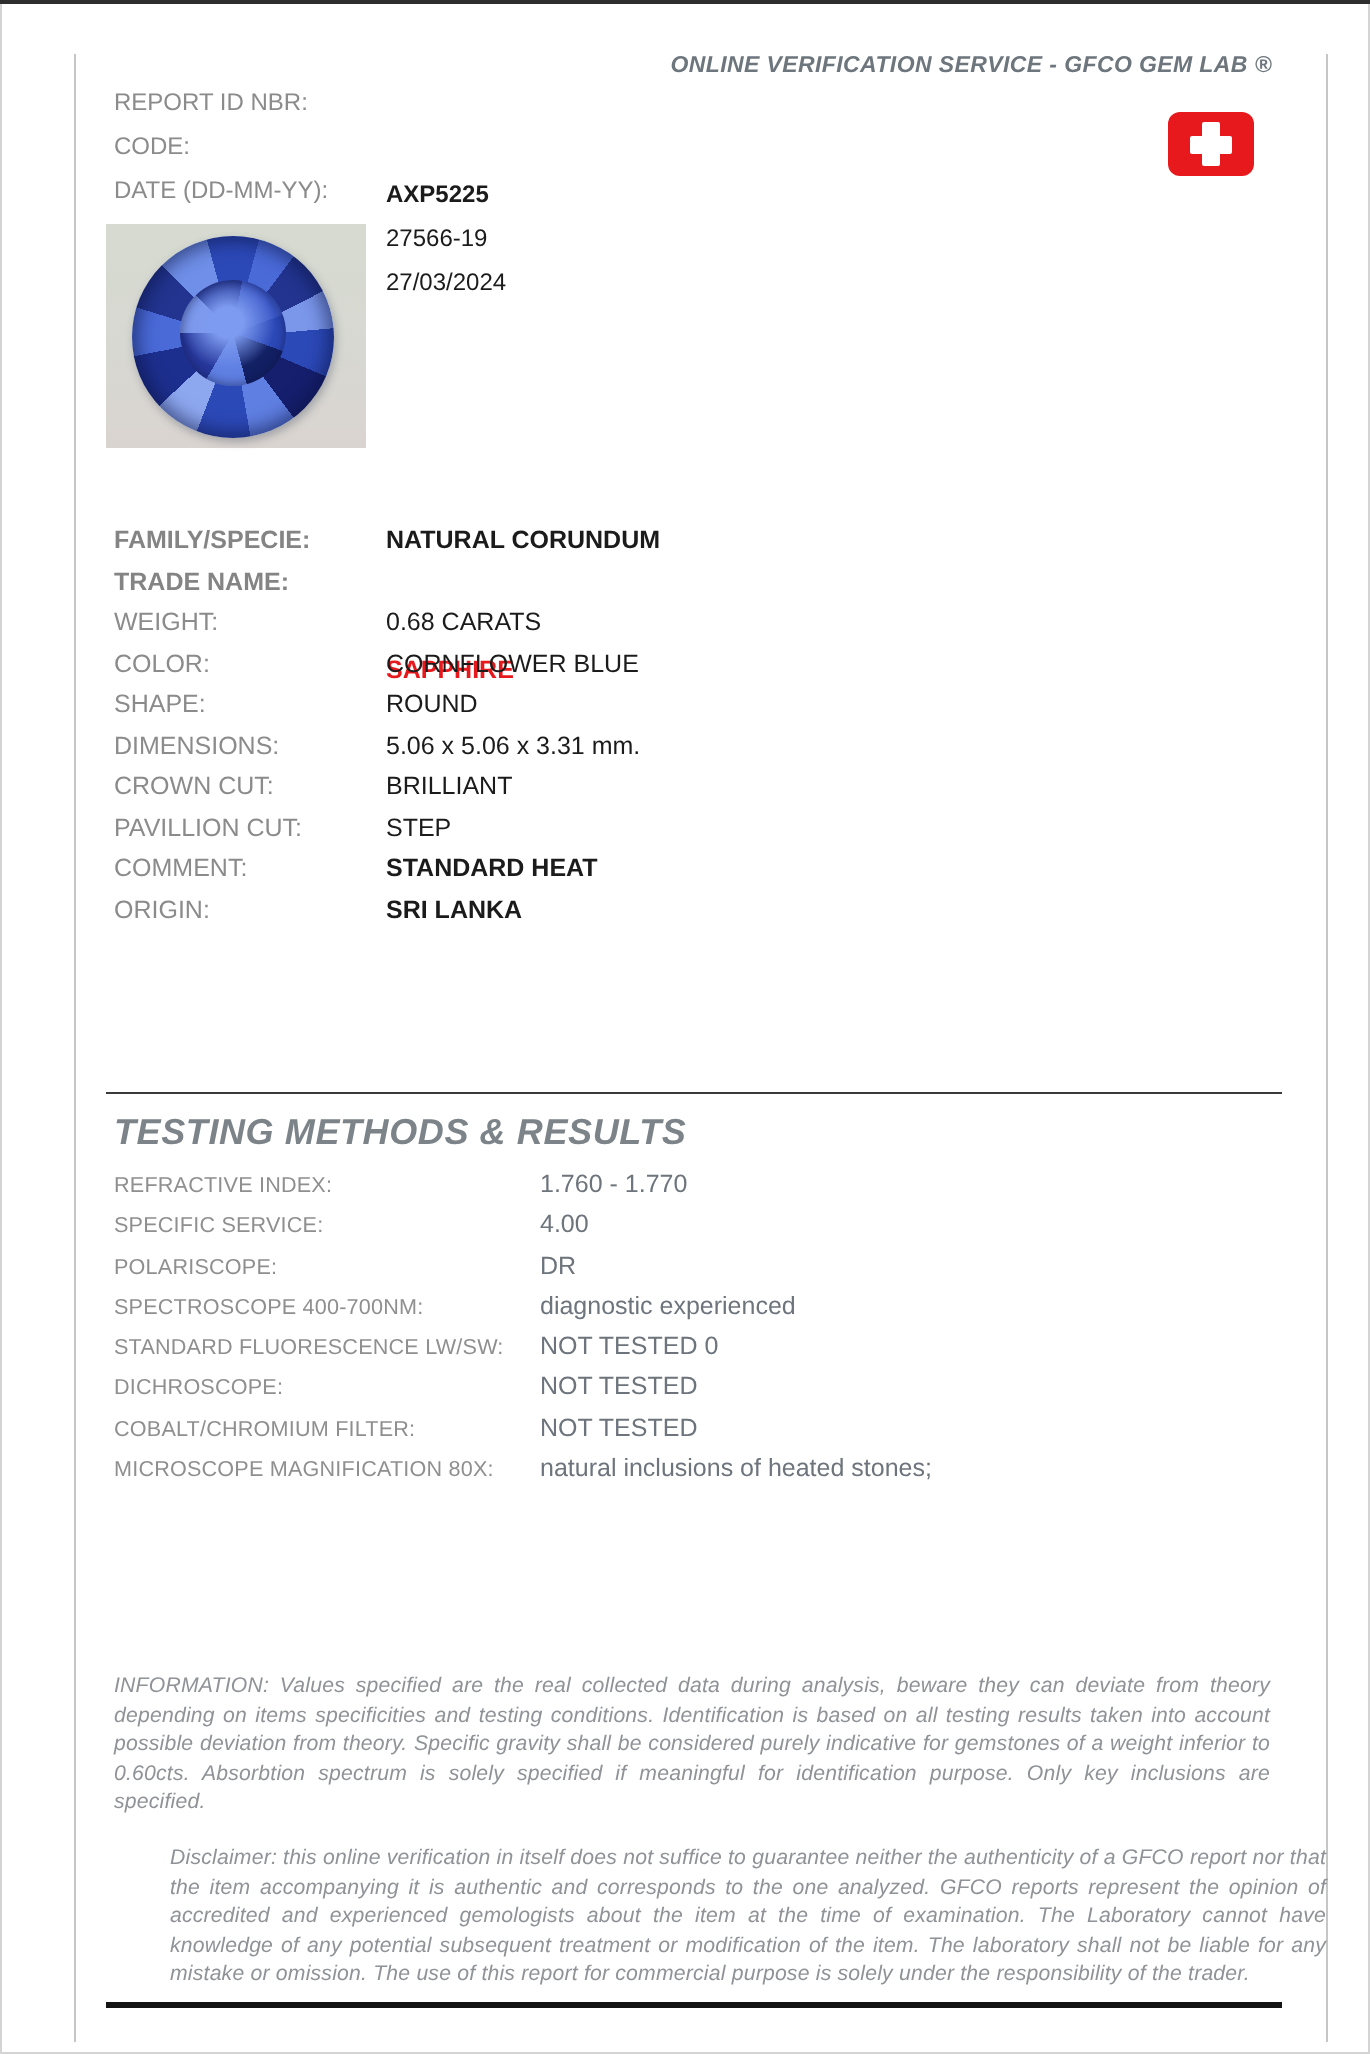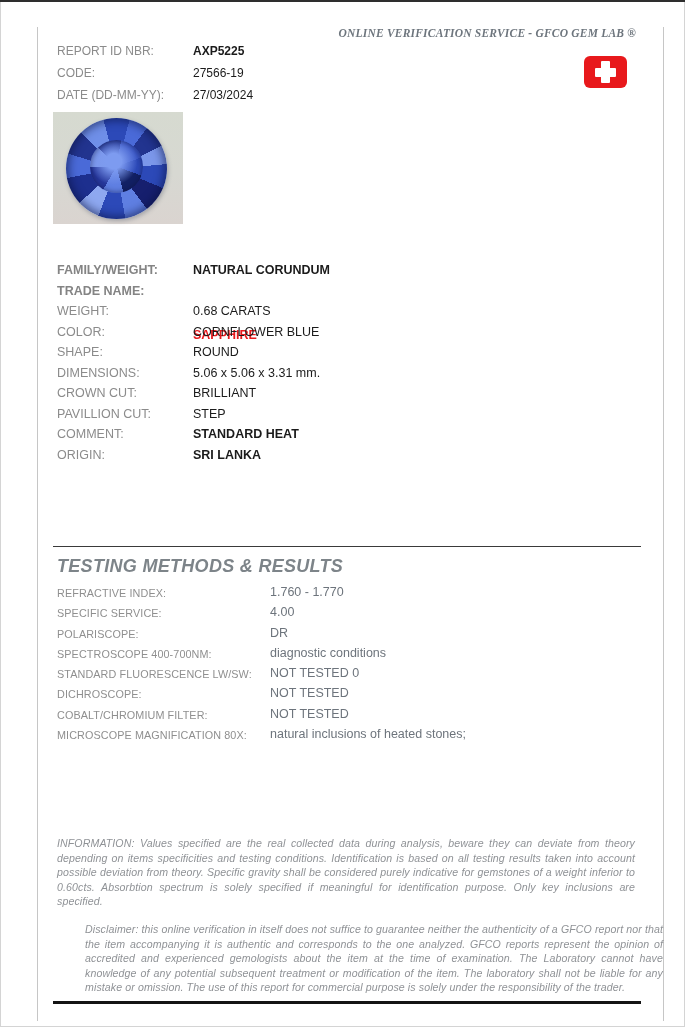--- a/index.html
+++ b/index.html
@@ -7,26 +7,26 @@
     position:relative;width:685px;height:1027px;background:#ffffff;
     font-family:"Liberation Sans",sans-serif;overflow:hidden;
     box-shadow:inset 0 0 0 1px #d4d4d4;
   }
   .top-rule{position:absolute;top:0;left:0;width:685px;height:2px;background:#2e2e2e;}
   .frame-left{position:absolute;left:37px;top:27px;width:1px;height:994px;background:#c6c6c6;}
   .frame-right{position:absolute;left:663px;top:27px;width:1px;height:994px;background:#c6c6c6;}
 
   .service-title{
     position:absolute;top:27px;left:240px;width:396px;text-align:right;
-    font-size:11.5px;font-weight:bold;font-style:italic;color:#6d757d;letter-spacing:.2px;font-family:Liberation Serif, serif;
+    font-size:11.5px;font-weight:bold;font-style:italic;color:#6d757d;letter-spacing:.2px;
   }
 
   .id-row{position:absolute;left:57px;width:400px;height:16px;font-size:12px;}
   .id-row .lbl{position:absolute;left:0;color:#8b8b8b;}
-  .id-row .val{position:absolute;left:136px;color:#1b1b1b;}
+  .id-row .val{position:absolute;left:136px;color:#1b1b1b;margin-top:46px;}
   .id-row .val.b{font-weight:bold;}
   #idrow0{top:44px}#idrow1{top:66px}#idrow2{top:88px}
 
   .flag{
     position:absolute;left:584px;top:56px;width:43px;height:32px;
     background:#e8191c;border-radius:6px;
   }
   .flag .vbar{position:absolute;left:17px;top:5px;width:9px;height:22px;background:#fff;border-radius:1px;}
   .flag .hbar{position:absolute;left:11px;top:11.5px;width:21px;height:9px;background:#fff;border-radius:1px;}
 
@@ -113,21 +113,21 @@
     <div class="hbar"></div>
   </div>
 
   <div class="photo">
     <div class="gem">
       <div class="gem-table"></div>
     </div>
   </div>
 
   <div class="spec-row" id="spec0">
-    <span class="lbl b">FAMILY/WEIGHT:</span>
+    <span class="lbl b">FAMILY/SPECIE:</span>
     <span class="val b">NATURAL CORUNDUM</span>
   </div>
   <div class="spec-row" id="spec1">
     <span class="lbl b">TRADE NAME:</span>
     <span class="val red">SAPPHIRE</span>
   </div>
   <div class="spec-row" id="spec2">
     <span class="lbl">WEIGHT:</span>
     <span class="val">0.68 CARATS</span>
   </div>
@@ -170,21 +170,21 @@
   <div class="test-row" id="test1">
     <span class="lbl">SPECIFIC SERVICE:</span>
     <span class="val">4.00</span>
   </div>
   <div class="test-row" id="test2">
     <span class="lbl">POLARISCOPE:</span>
     <span class="val">DR</span>
   </div>
   <div class="test-row" id="test3">
     <span class="lbl">SPECTROSCOPE 400-700NM:</span>
-    <span class="val">diagnostic conditions</span>
+    <span class="val">diagnostic experienced</span>
   </div>
   <div class="test-row" id="test4">
     <span class="lbl">STANDARD FLUORESCENCE LW/SW:</span>
     <span class="val">NOT TESTED 0</span>
   </div>
   <div class="test-row" id="test5">
     <span class="lbl">DICHROSCOPE:</span>
     <span class="val">NOT TESTED</span>
   </div>
   <div class="test-row" id="test6">

